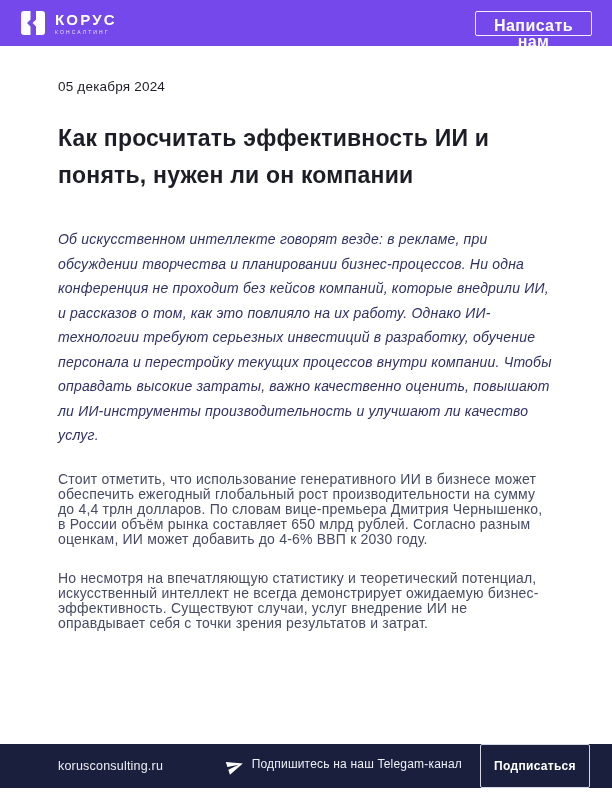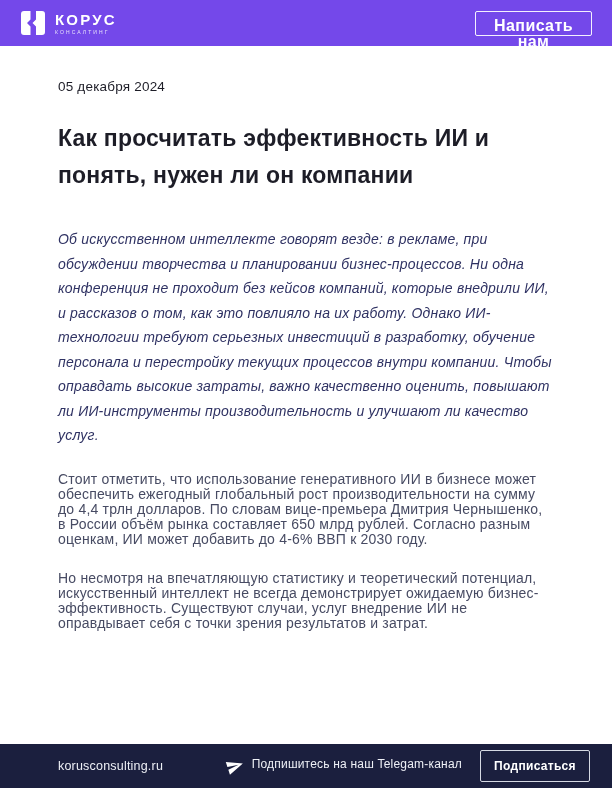--- a/index.html
+++ b/index.html
@@ -90,21 +90,21 @@
   .tg-icon { width: 18px; height: 18px; display: block; transform: rotate(-18deg); }
   .tg-text { color: #eef0f6; font-size: 12px; letter-spacing: 0.2px; }
   .ftr-btn {
     margin-left: 18px;
     background: transparent;
     border: 1px solid #D5D8E2;
     border-radius: 2px;
     color: #fff;
     font-family: "Liberation Sans", sans-serif;
     font-size: 12px; font-weight: bold; letter-spacing: 0.3px;
-    width: 110px; height: 32px; line-height: 1;
+    width: 110px; height: 44px; line-height: 1;
     cursor: pointer;
   }
 </style>
 </head>
 <body>
 
 <div class="page">
 
   <header class="site-header">
     <div class="logo">

